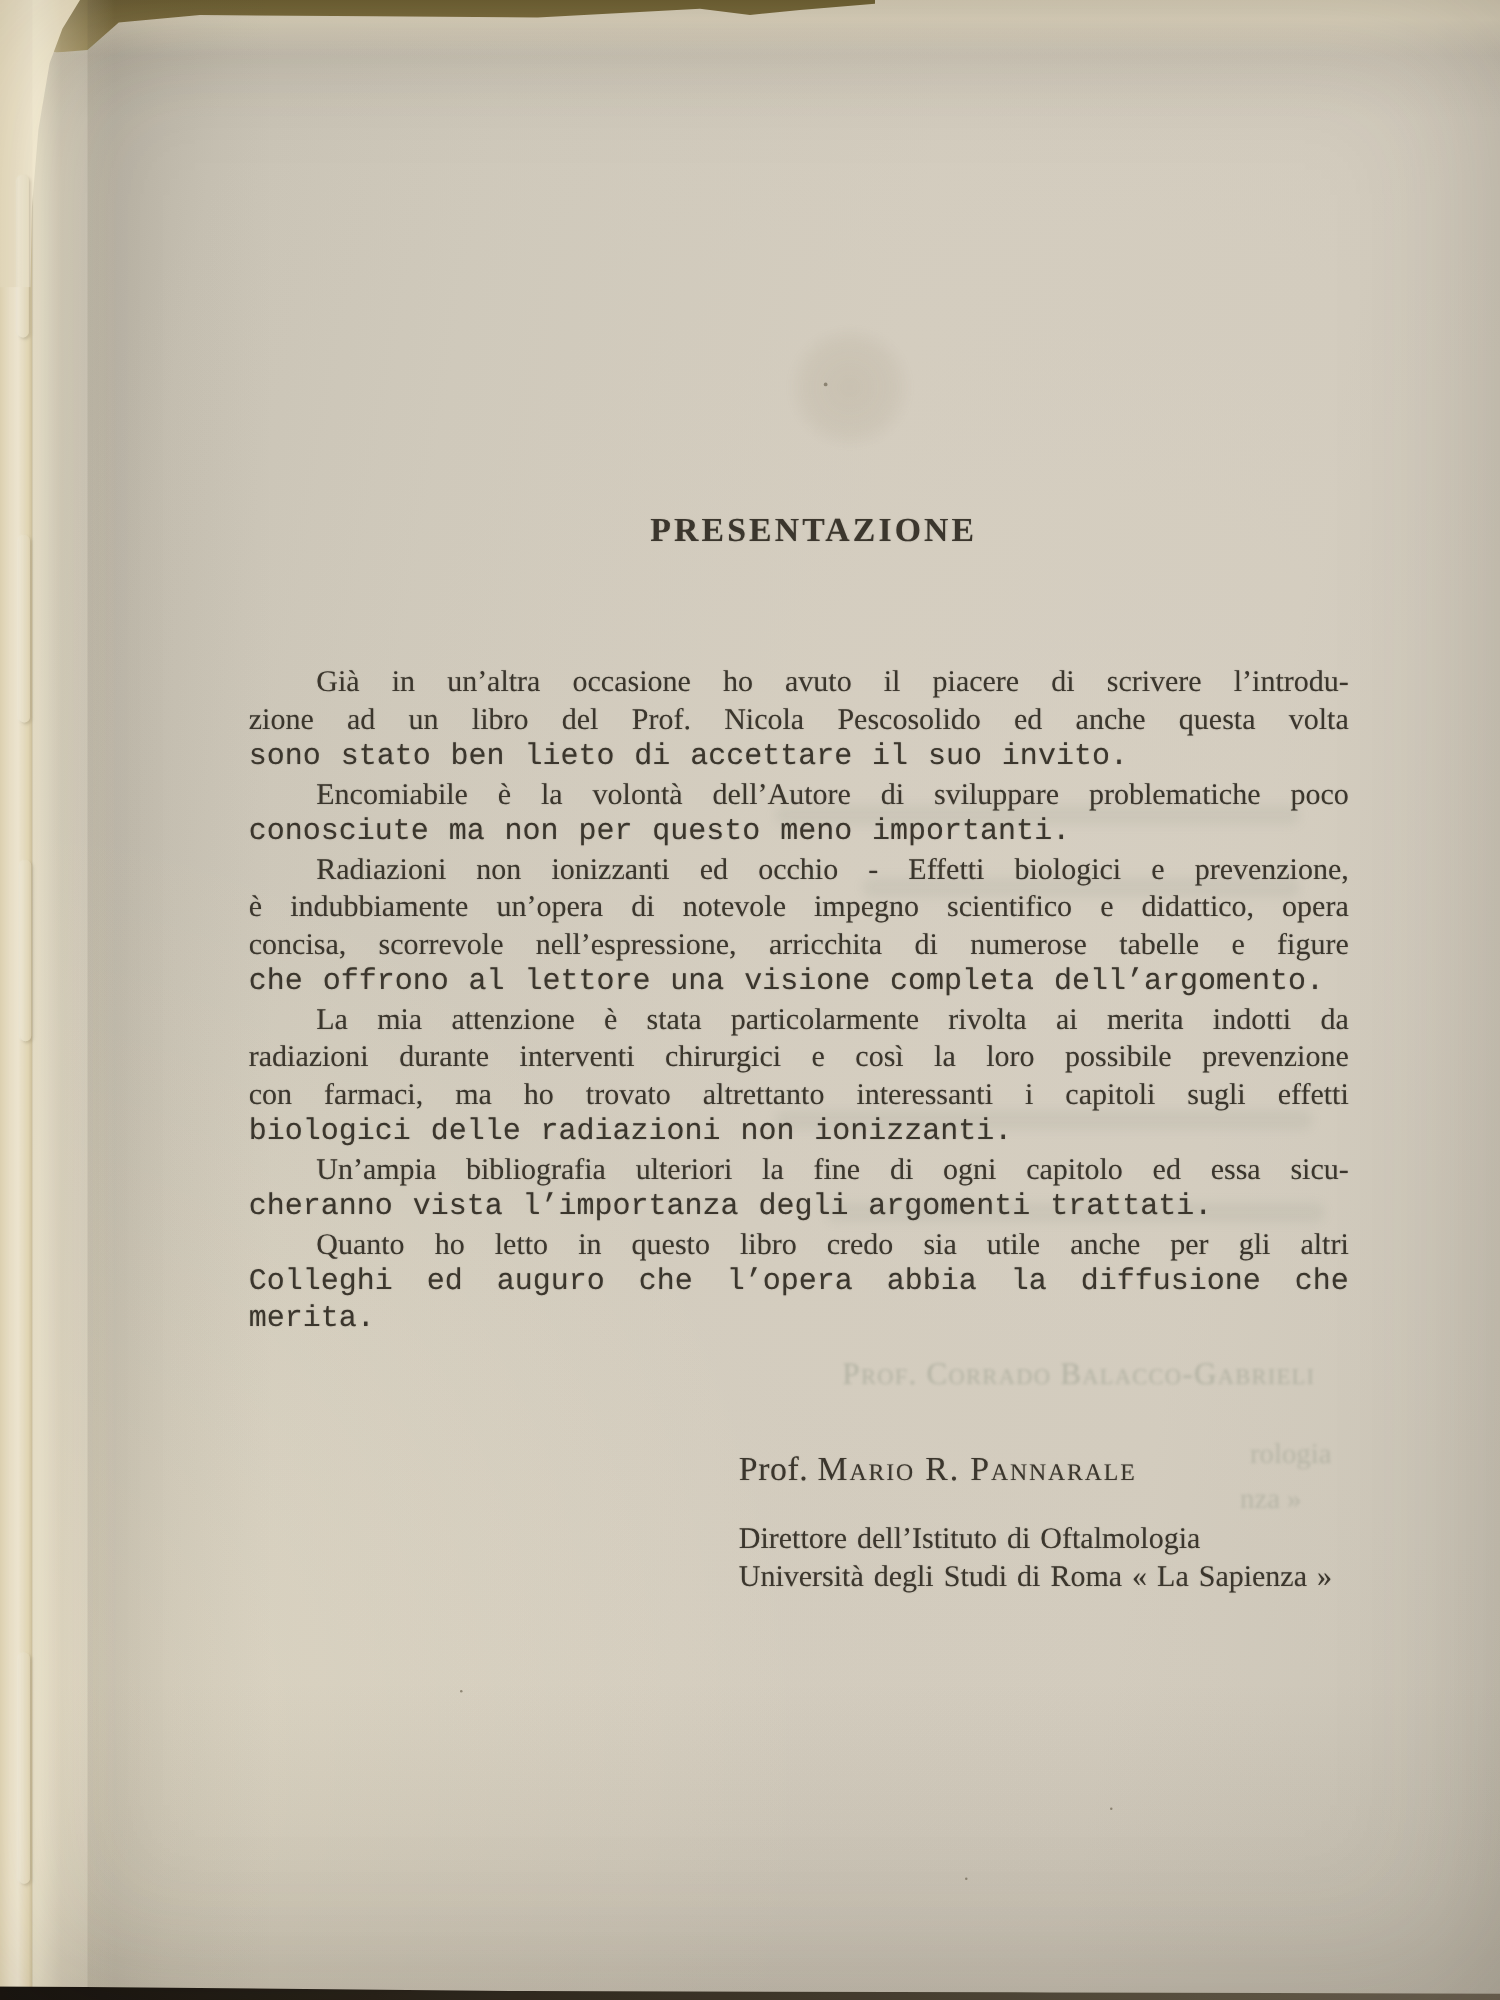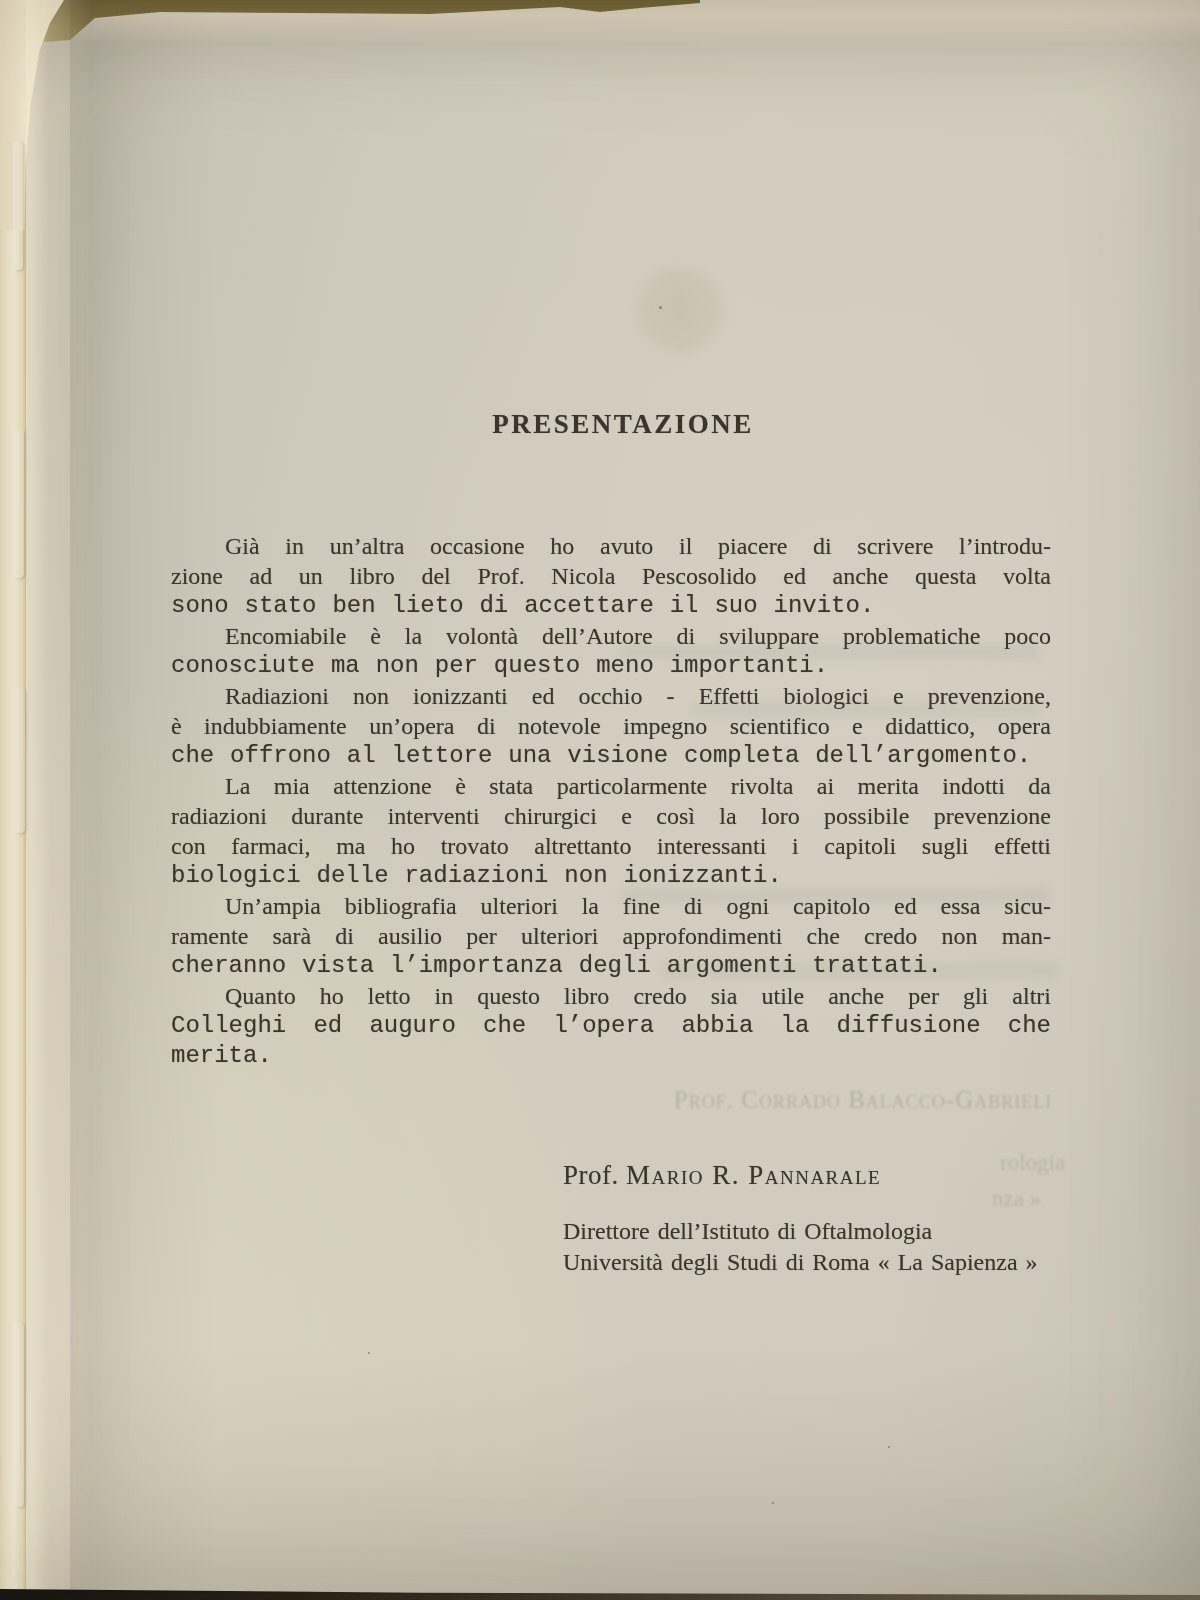--- a/index.html
+++ b/index.html
@@ -63,21 +63,21 @@
   }
   .stain-round{
     position:absolute;left:630px;top:262px;width:100px;height:96px;border-radius:50%;
     background:radial-gradient(circle,rgba(148,136,110,.16) 0%,rgba(148,136,110,.10) 50%,rgba(148,136,110,0) 72%);
     filter:blur(2px);
   }
   .speck{position:absolute;width:3px;height:3px;border-radius:50%;background:rgba(88,78,58,.55);}
   .vignette{position:absolute;inset:0;box-shadow:inset 0 0 130px rgba(58,50,38,.22);pointer-events:none;}
 
   
-  .print{color:#3b362d;text-shadow:0 0 1px rgba(59,54,46,.38);}
+  .print{color:#3b362d;text-shadow:0 0 1px rgba(59,54,46,.38);margin-left:28px;}
   .page-title{
     position:absolute;left:183px;top:390px;width:880px;
     text-align:center;font-size:27px;line-height:32px;letter-spacing:2.5px;
   }
   .body-text{
     position:absolute;left:171px;top:531px;width:880px;
     font-size:24px;line-height:30px;word-spacing:1.5px;
   }
   .line{text-align:justify;text-align-last:justify;white-space:normal;}
   .line.first{text-indent:54px;}
@@ -131,31 +131,31 @@
       <div class="line">zione ad un libro del Prof. Nicola Pescosolido ed anche questa volta</div>
       <div class="line last">sono stato ben lieto di accettare il suo invito.</div>
     </div>
     <div>
       <div class="line first">Encomiabile è la volontà dell’Autore di sviluppare problematiche poco</div>
       <div class="line last">conosciute ma non per questo meno importanti.</div>
     </div>
     <div>
       <div class="line first italic">Radiazioni non ionizzanti ed occhio - Effetti biologici e prevenzione,</div>
       <div class="line">è indubbiamente un’opera di notevole impegno scientifico e didattico, opera</div>
+      <div class="line">concisa, scorrevole nell’espressione, arricchita di numerose tabelle e figure</div>
       <div class="line last">che offrono al lettore una visione completa dell’argomento.</div>
     </div>
     <div>
       <div class="line first">La mia attenzione è stata particolarmente rivolta ai merita indotti da</div>
       <div class="line">radiazioni durante interventi chirurgici e così la loro possibile prevenzione</div>
       <div class="line">con farmaci, ma ho trovato altrettanto interessanti i capitoli sugli effetti</div>
       <div class="line last">biologici delle radiazioni non ionizzanti.</div>
     </div>
     <div>
       <div class="line first">Un’ampia bibliografia ulteriori la fine di ogni capitolo ed essa sicu-</div>
-      <div class="line">ramente sarà di ausilio per ulteriori approfondimenti che credo non man-</div>
       <div class="line last">cheranno vista l’importanza degli argomenti trattati.</div>
     </div>
     <div>
       <div class="line first">Quanto ho letto in questo libro credo sia utile anche per gli altri</div>
       <div class="line last">Colleghi ed auguro che l’opera abbia la diffusione che merita.</div>
     </div>
   </div>
 
 <div class="ghost ghost-sig">
   <span>Prof.</span>&nbsp;<span>Corrado Balacco-Gabrieli</span>

